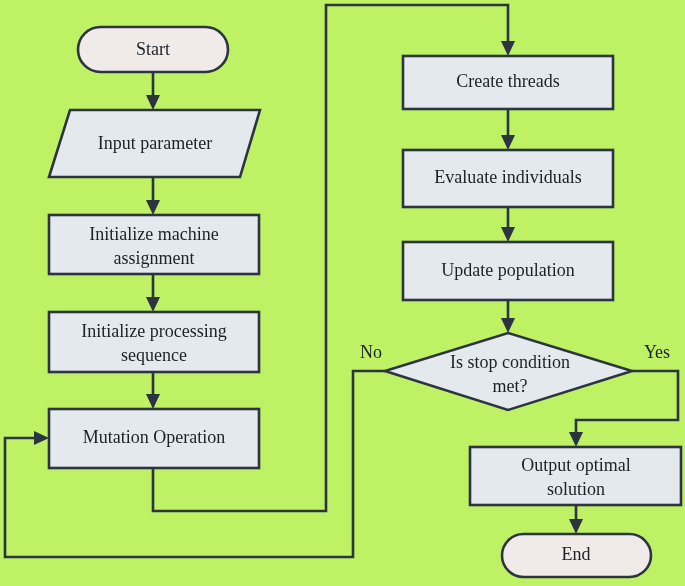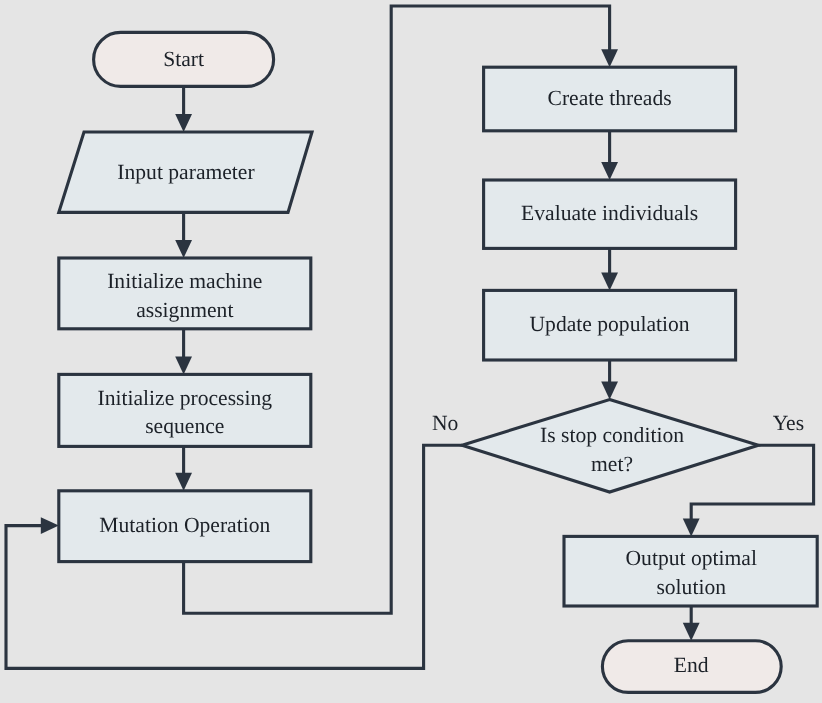--- a/index.html
+++ b/index.html
@@ -5,21 +5,21 @@
 <style>
   html, body {
     margin: 0;
     padding: 0;
     background: #ffffff;
   }
   #flowchart-root {
     position: relative;
     width: 685px;
     height: 586px;
-    background: #e5e5e5;
+    background: #bef264;
     overflow: hidden;
     font-family: "Liberation Serif", "DejaVu Serif", serif;
   }
   #flow-svg {
     position: absolute;
     left: 0;
     top: 0;
     width: 685px;
     height: 586px;
     display: block;

